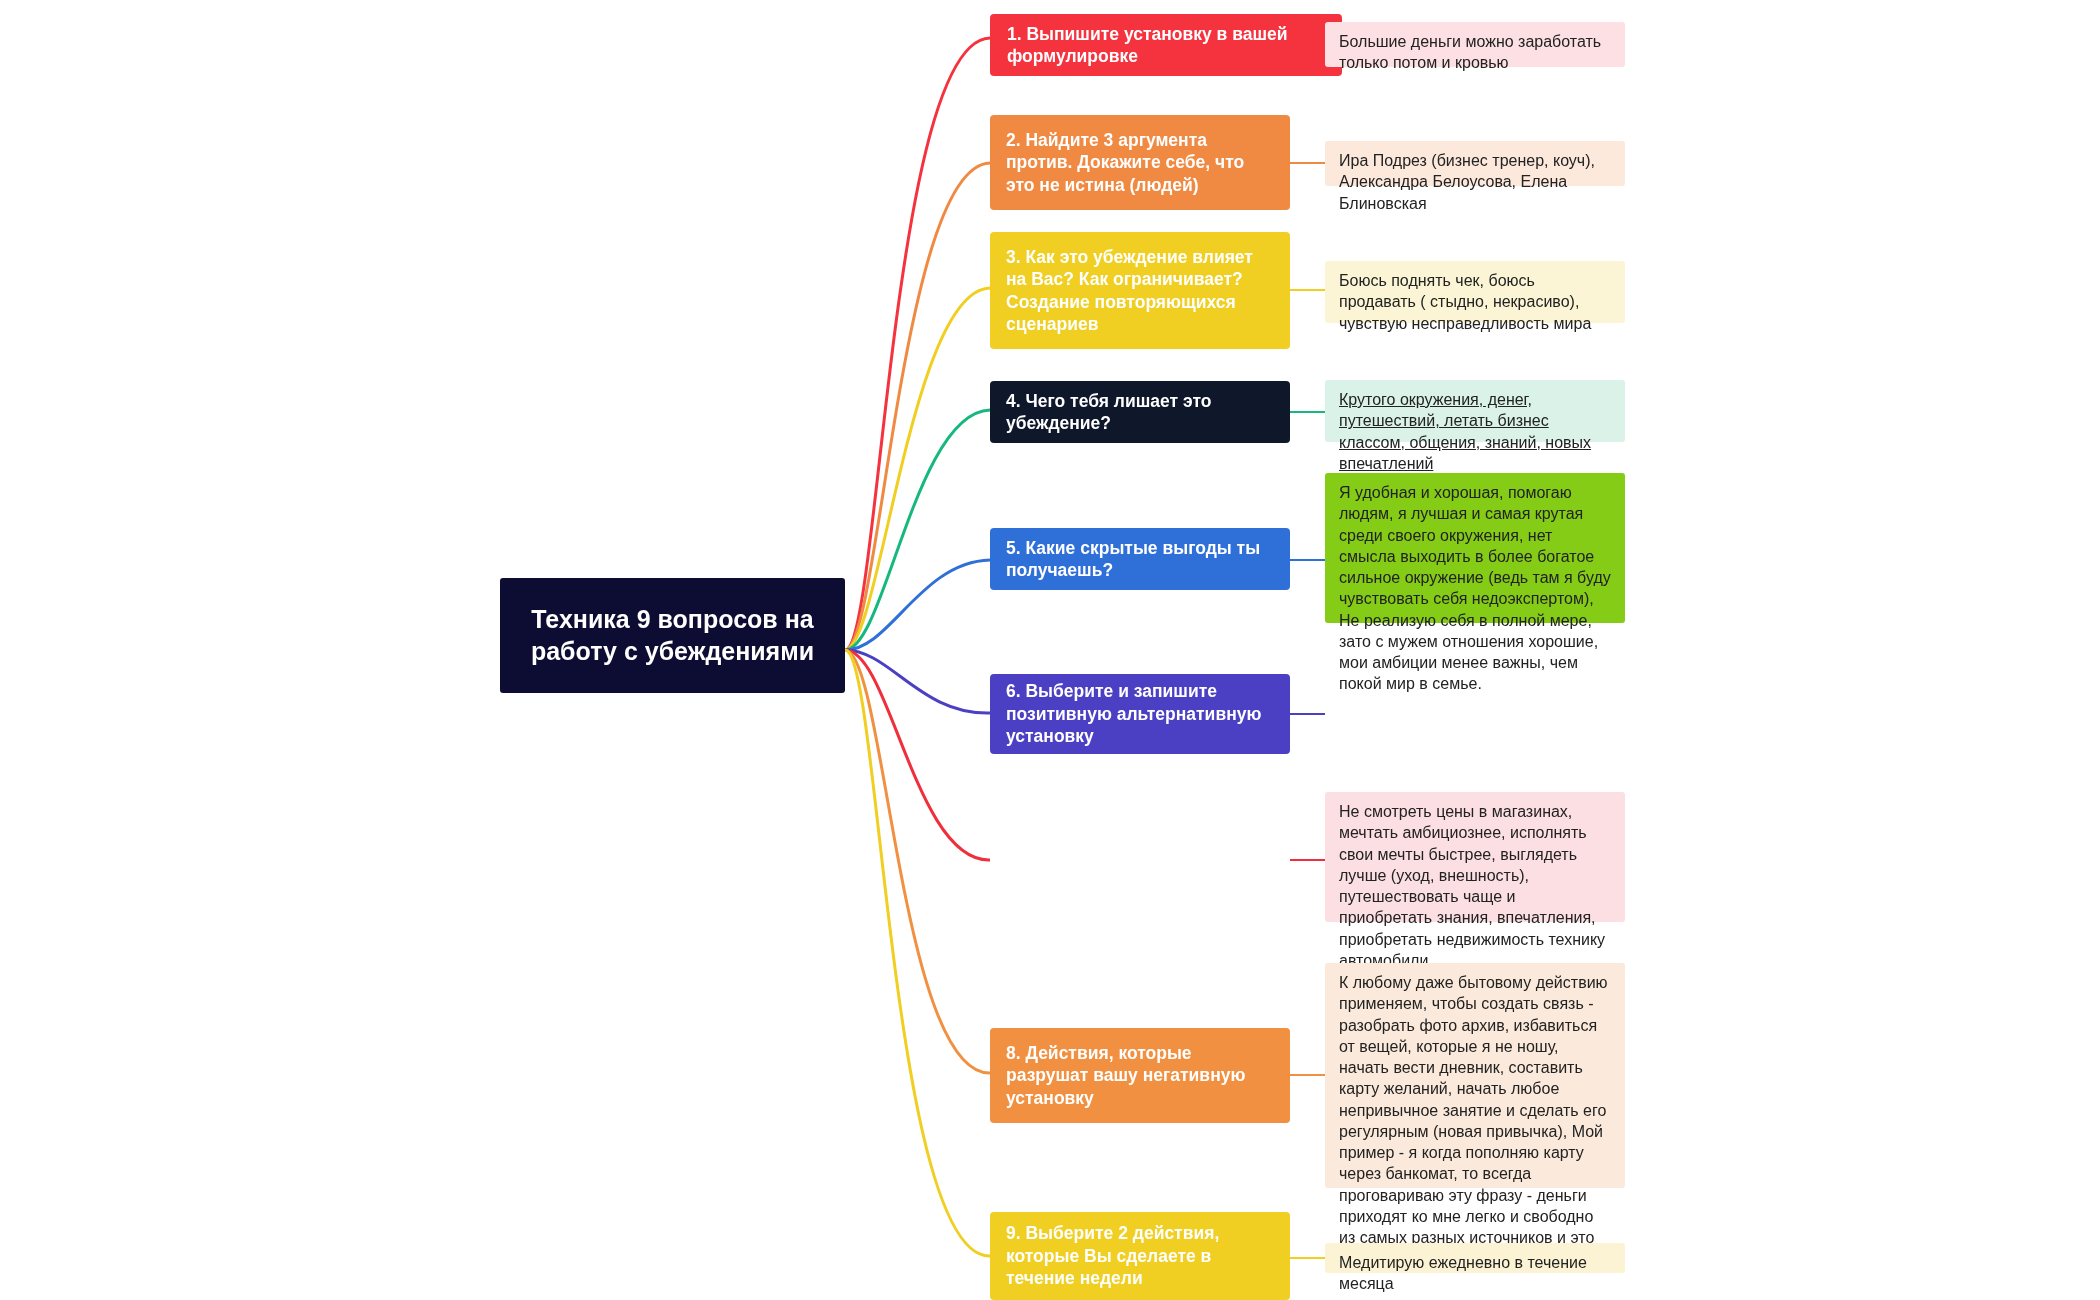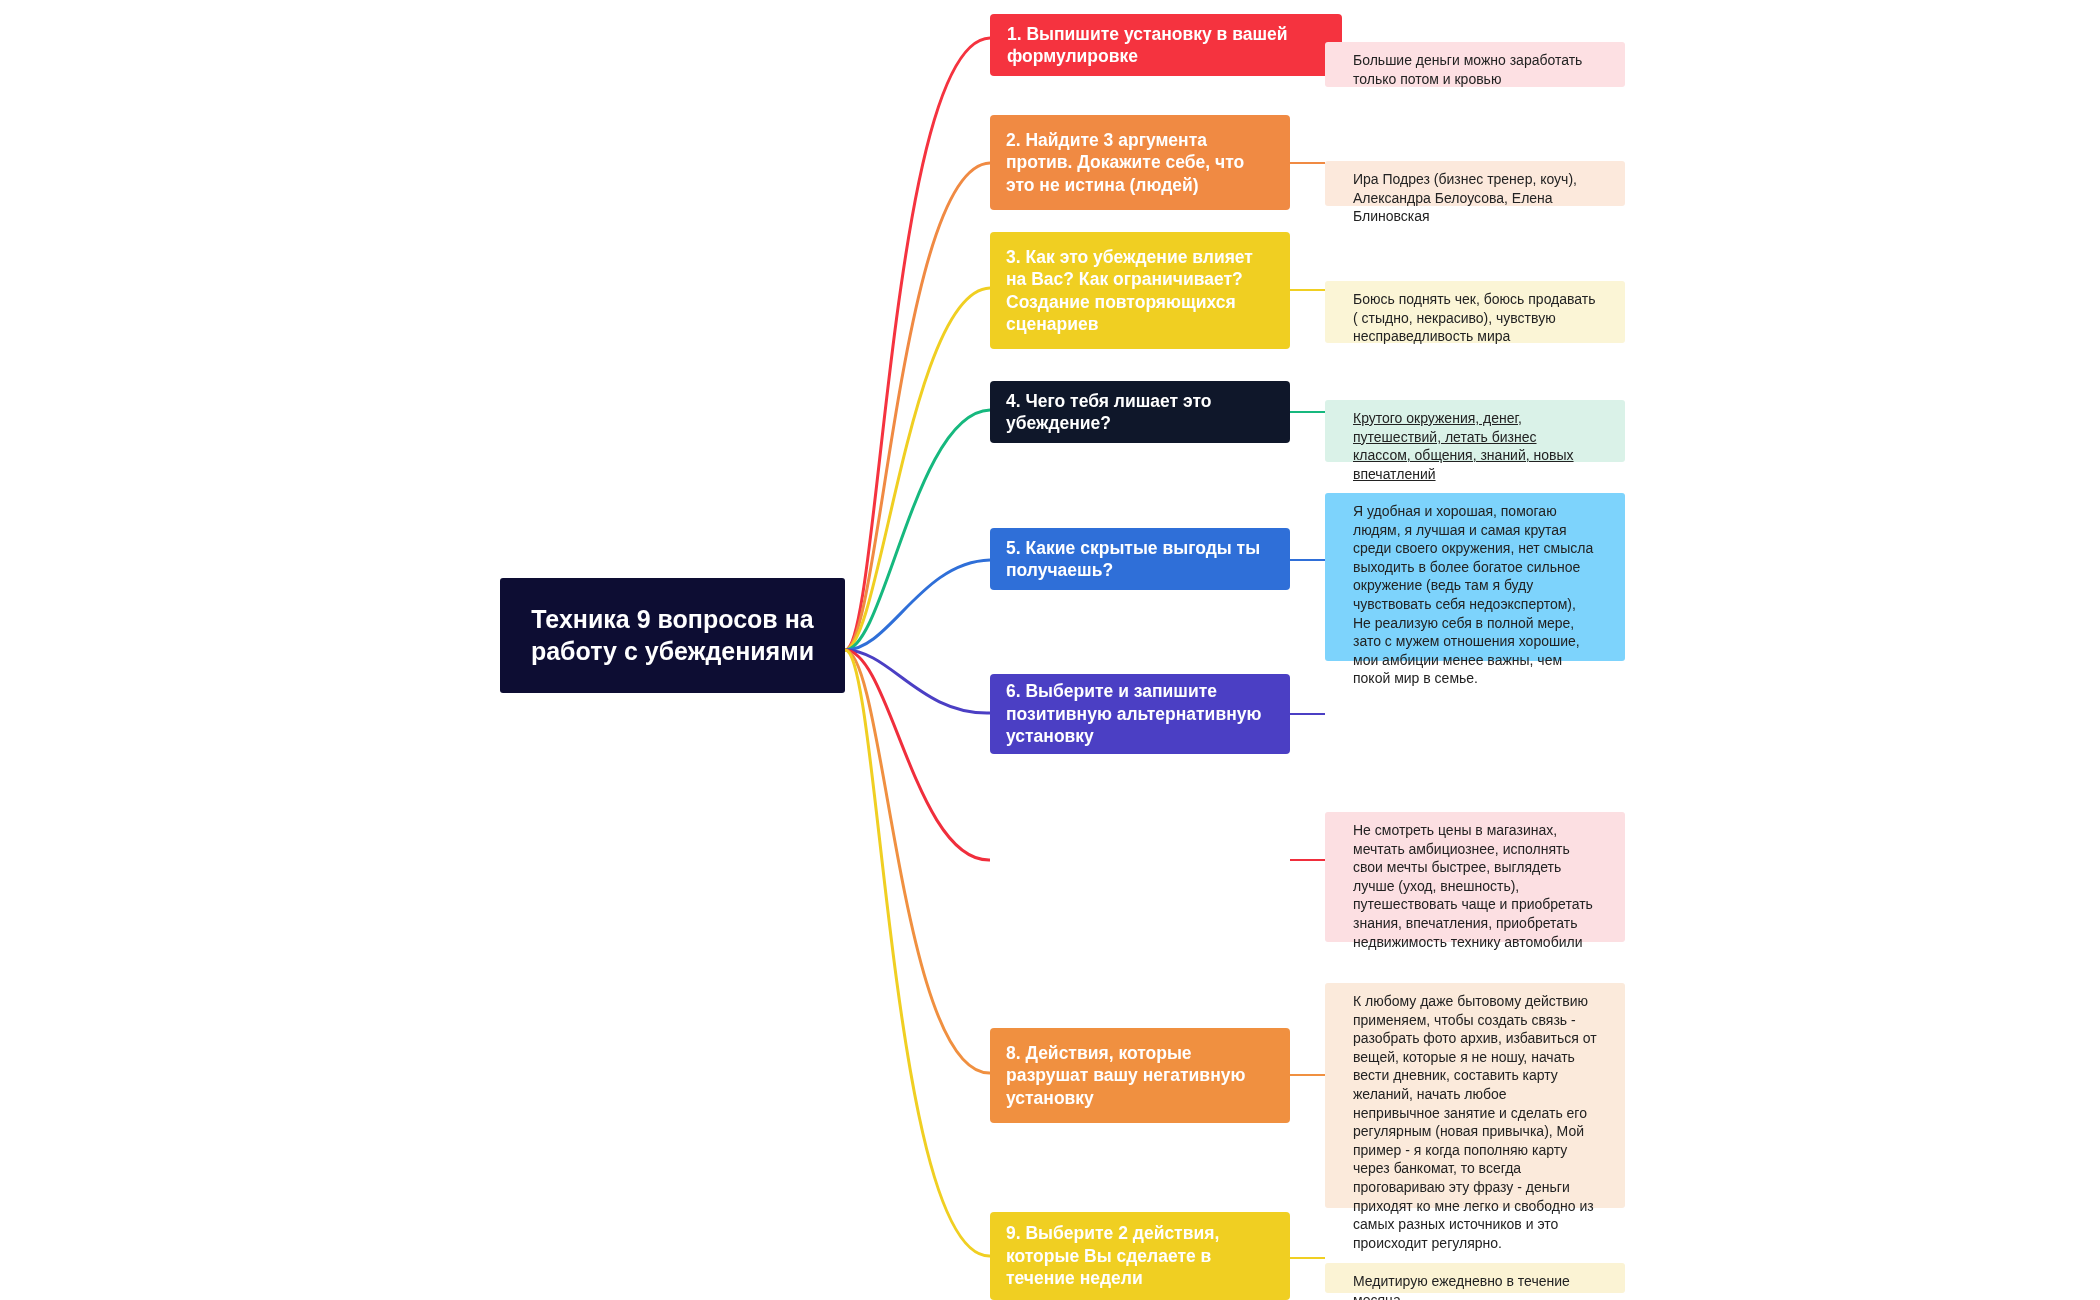--- a/index.html
+++ b/index.html
@@ -49,27 +49,26 @@
     font-weight: bold;
     font-size: 17.5px;
     line-height: 1.28;
     border-radius: 4px;
     padding: 12px 16px;
     display: flex;
     align-items: center;
     box-sizing: border-box;
   }
   .leaf-node {
-    font-size: 14px;
+    font-size: 16px;
     line-height: 1.33;
     color: #222222;
     border-radius: 3px;
-    padding: 9px 28px;
+    padding: 9px 14px;
     box-sizing: border-box;
-    margin-top: 20px;
   }
 </style>
 </head>
 <body>
 
 <div id="canvas">
 
   <svg id="connectors" viewBox="0 0 2100 1300" xmlns="http://www.w3.org/2000/svg">
     <g fill="none" stroke-width="3">
       <path d="M845 650 C 880 650, 890 40, 990 38" stroke="#f5333f"></path>
@@ -122,21 +121,21 @@
   <div class="node branch-node" style="left:990px; top:381px; width:300px; height:62px; background:#0f172a;">
     <span>4. Чего тебя лишает это убеждение?</span>
   </div>
   <div class="node leaf-node" style="left:1325px; top:380px; width:300px; height:62px; background:#daf2e8;text-decoration:underline;">
     <span>Крутого окружения, денег, путешествий, летать бизнес классом, общения, знаний, новых впечатлений</span>
   </div>
 
   <div class="node branch-node" style="left:990px; top:528px; width:300px; height:62px; background:#2f6fd8;">
     <span>5. Какие скрытые выгоды ты получаешь?</span>
   </div>
-  <div class="node leaf-node" style="left:1325px; top:473px; width:300px; height:168px; background:#7dd3fc;">
+  <div class="node leaf-node" style="left:1325px; top:473px; width:300px; height:150px; background:#84cc16;">
     <span>Я удобная и хорошая, помогаю людям, я лучшая и самая крутая среди своего окружения, нет смысла выходить в более богатое сильное окружение (ведь там я буду чувствовать себя недоэкспертом), Не реализую себя в полной мере, зато с мужем отношения хорошие, мои амбиции менее важны, чем покой мир в семье.</span>
   </div>
 
   <div class="node branch-node" style="left:990px; top:674px; width:300px; height:80px; background:#4b3fc4;">
     <span>6. Выберите и запишите позитивную альтернативную установку</span>
   </div>
 
   <div class="node leaf-node" style="left:1325px; top:792px; width:300px; height:130px; background:#fcdfe2;">
     <span>Не смотреть цены в магазинах, мечтать амбициознее, исполнять свои мечты быстрее, выглядеть лучше (уход, внешность), путешествовать чаще и приобретать знания, впечатления, приобретать недвижимость технику автомобили</span>
   </div>

